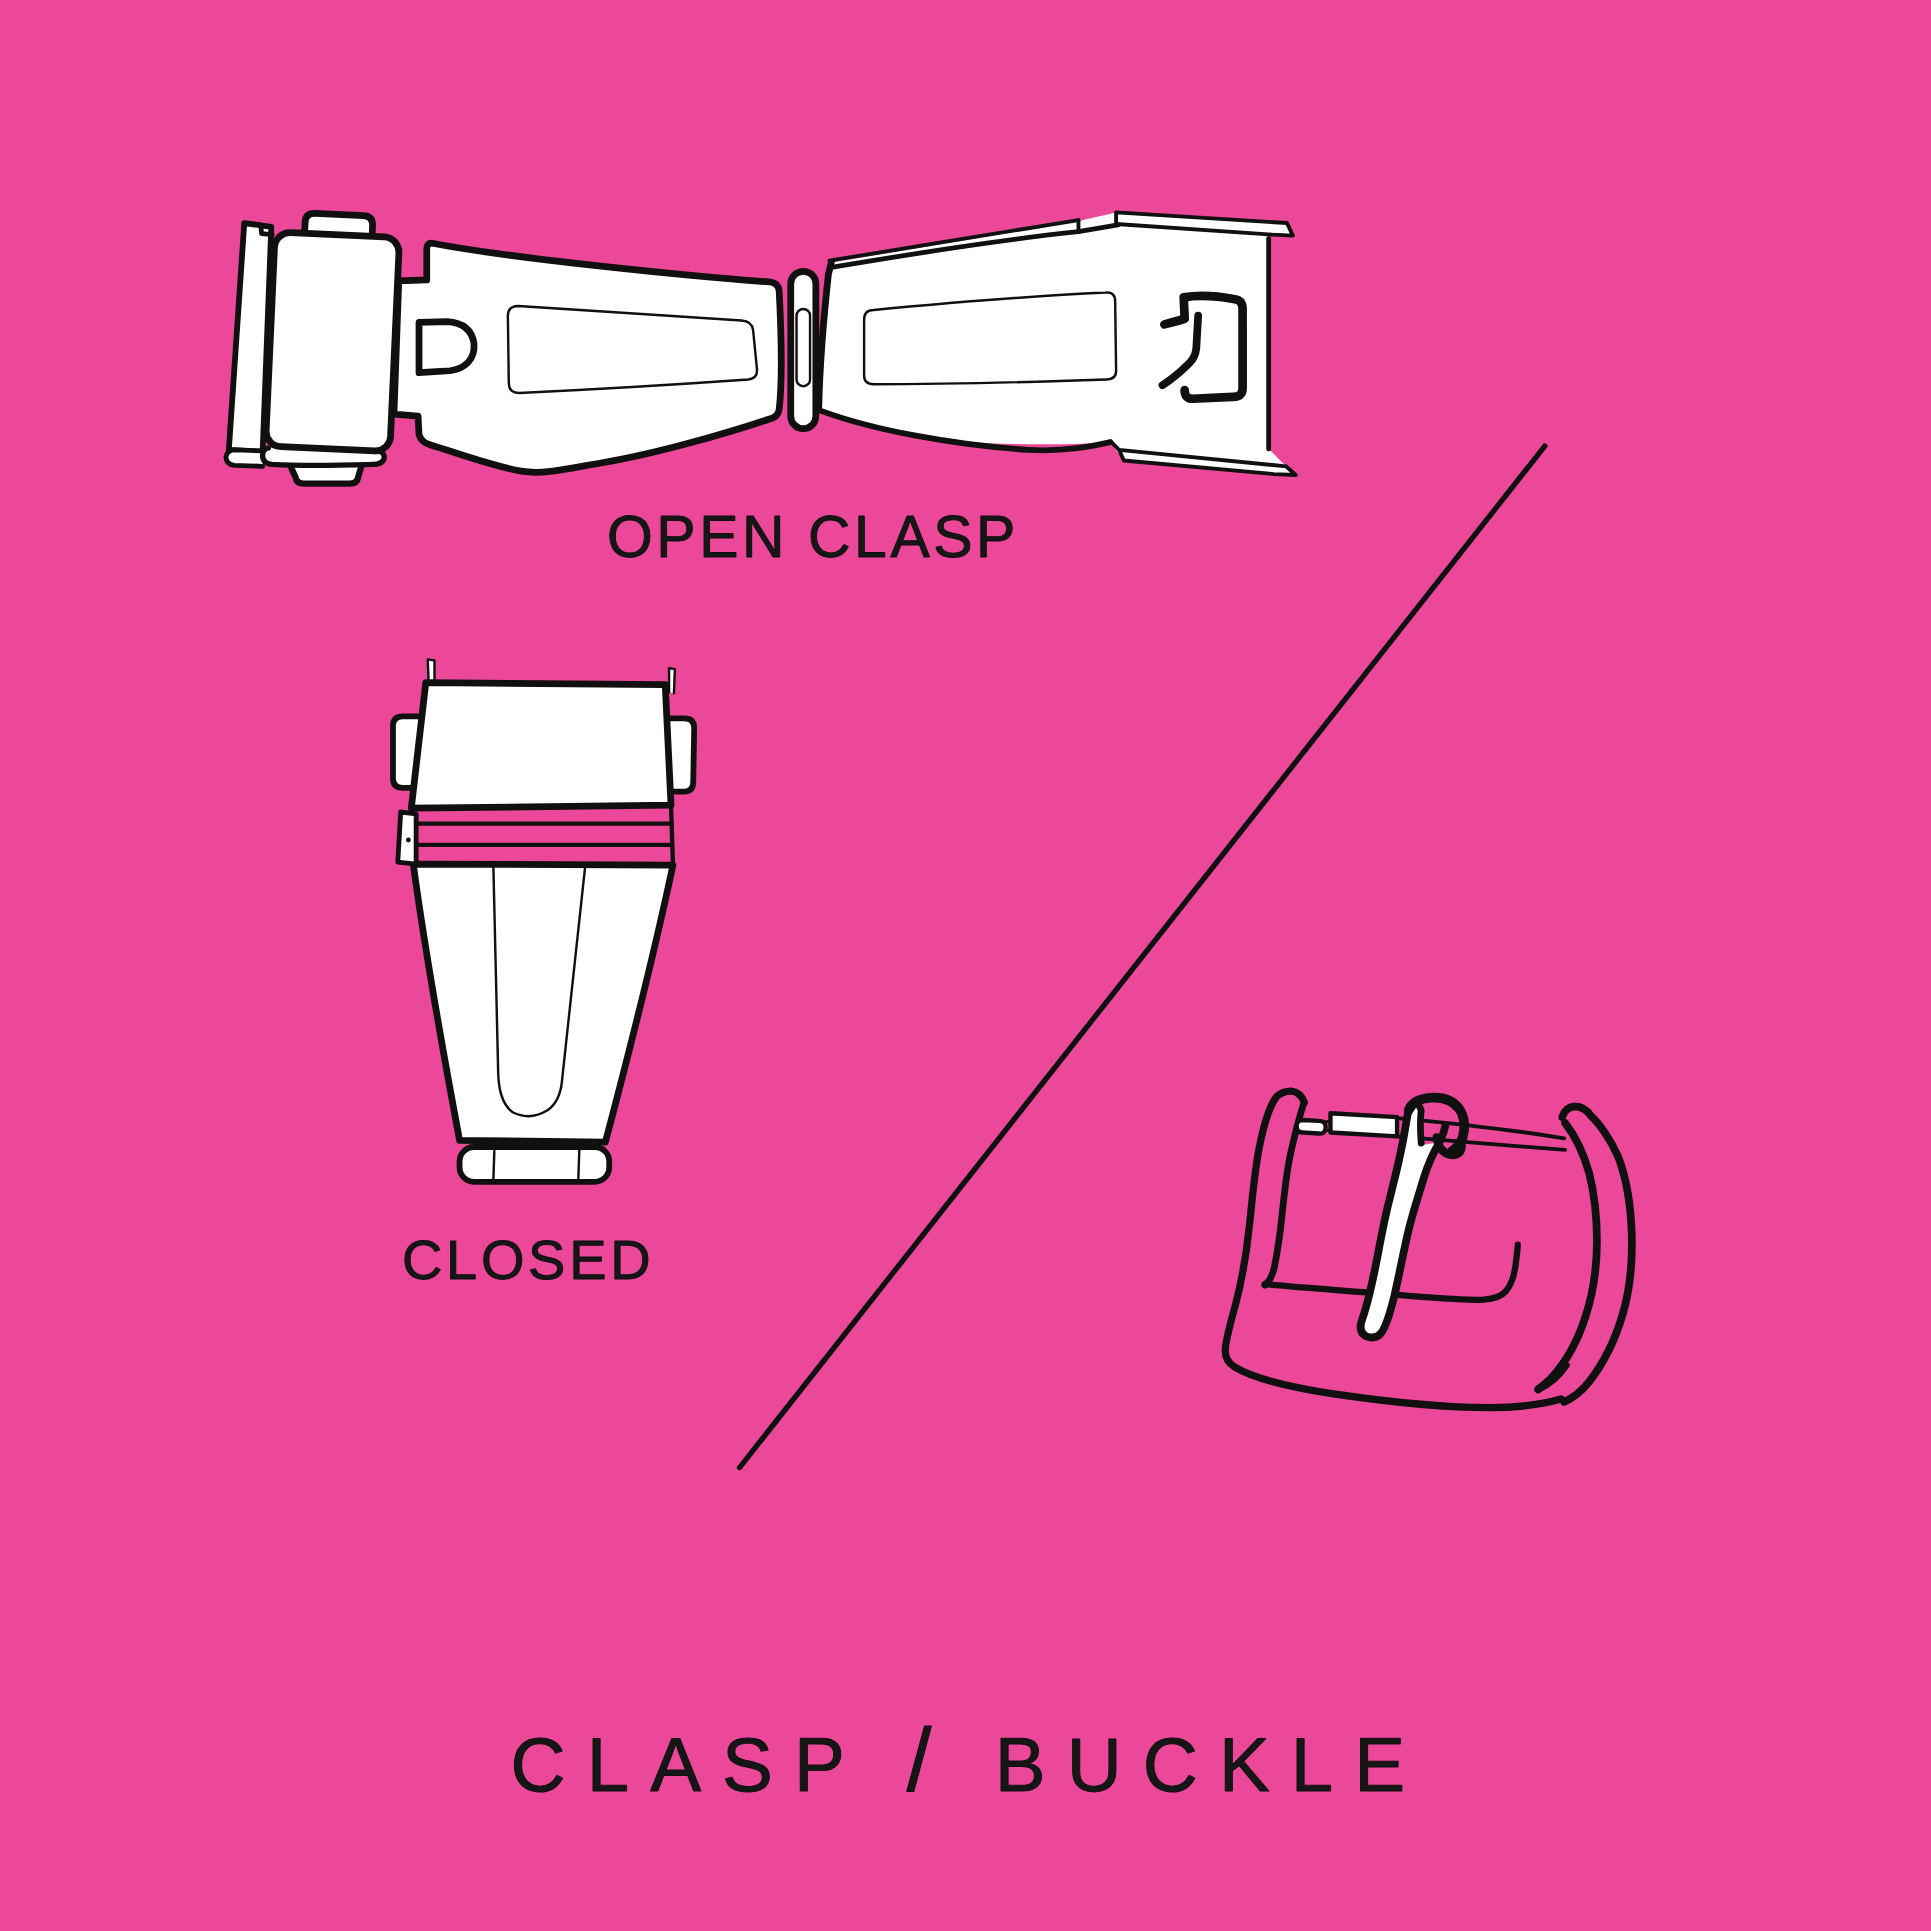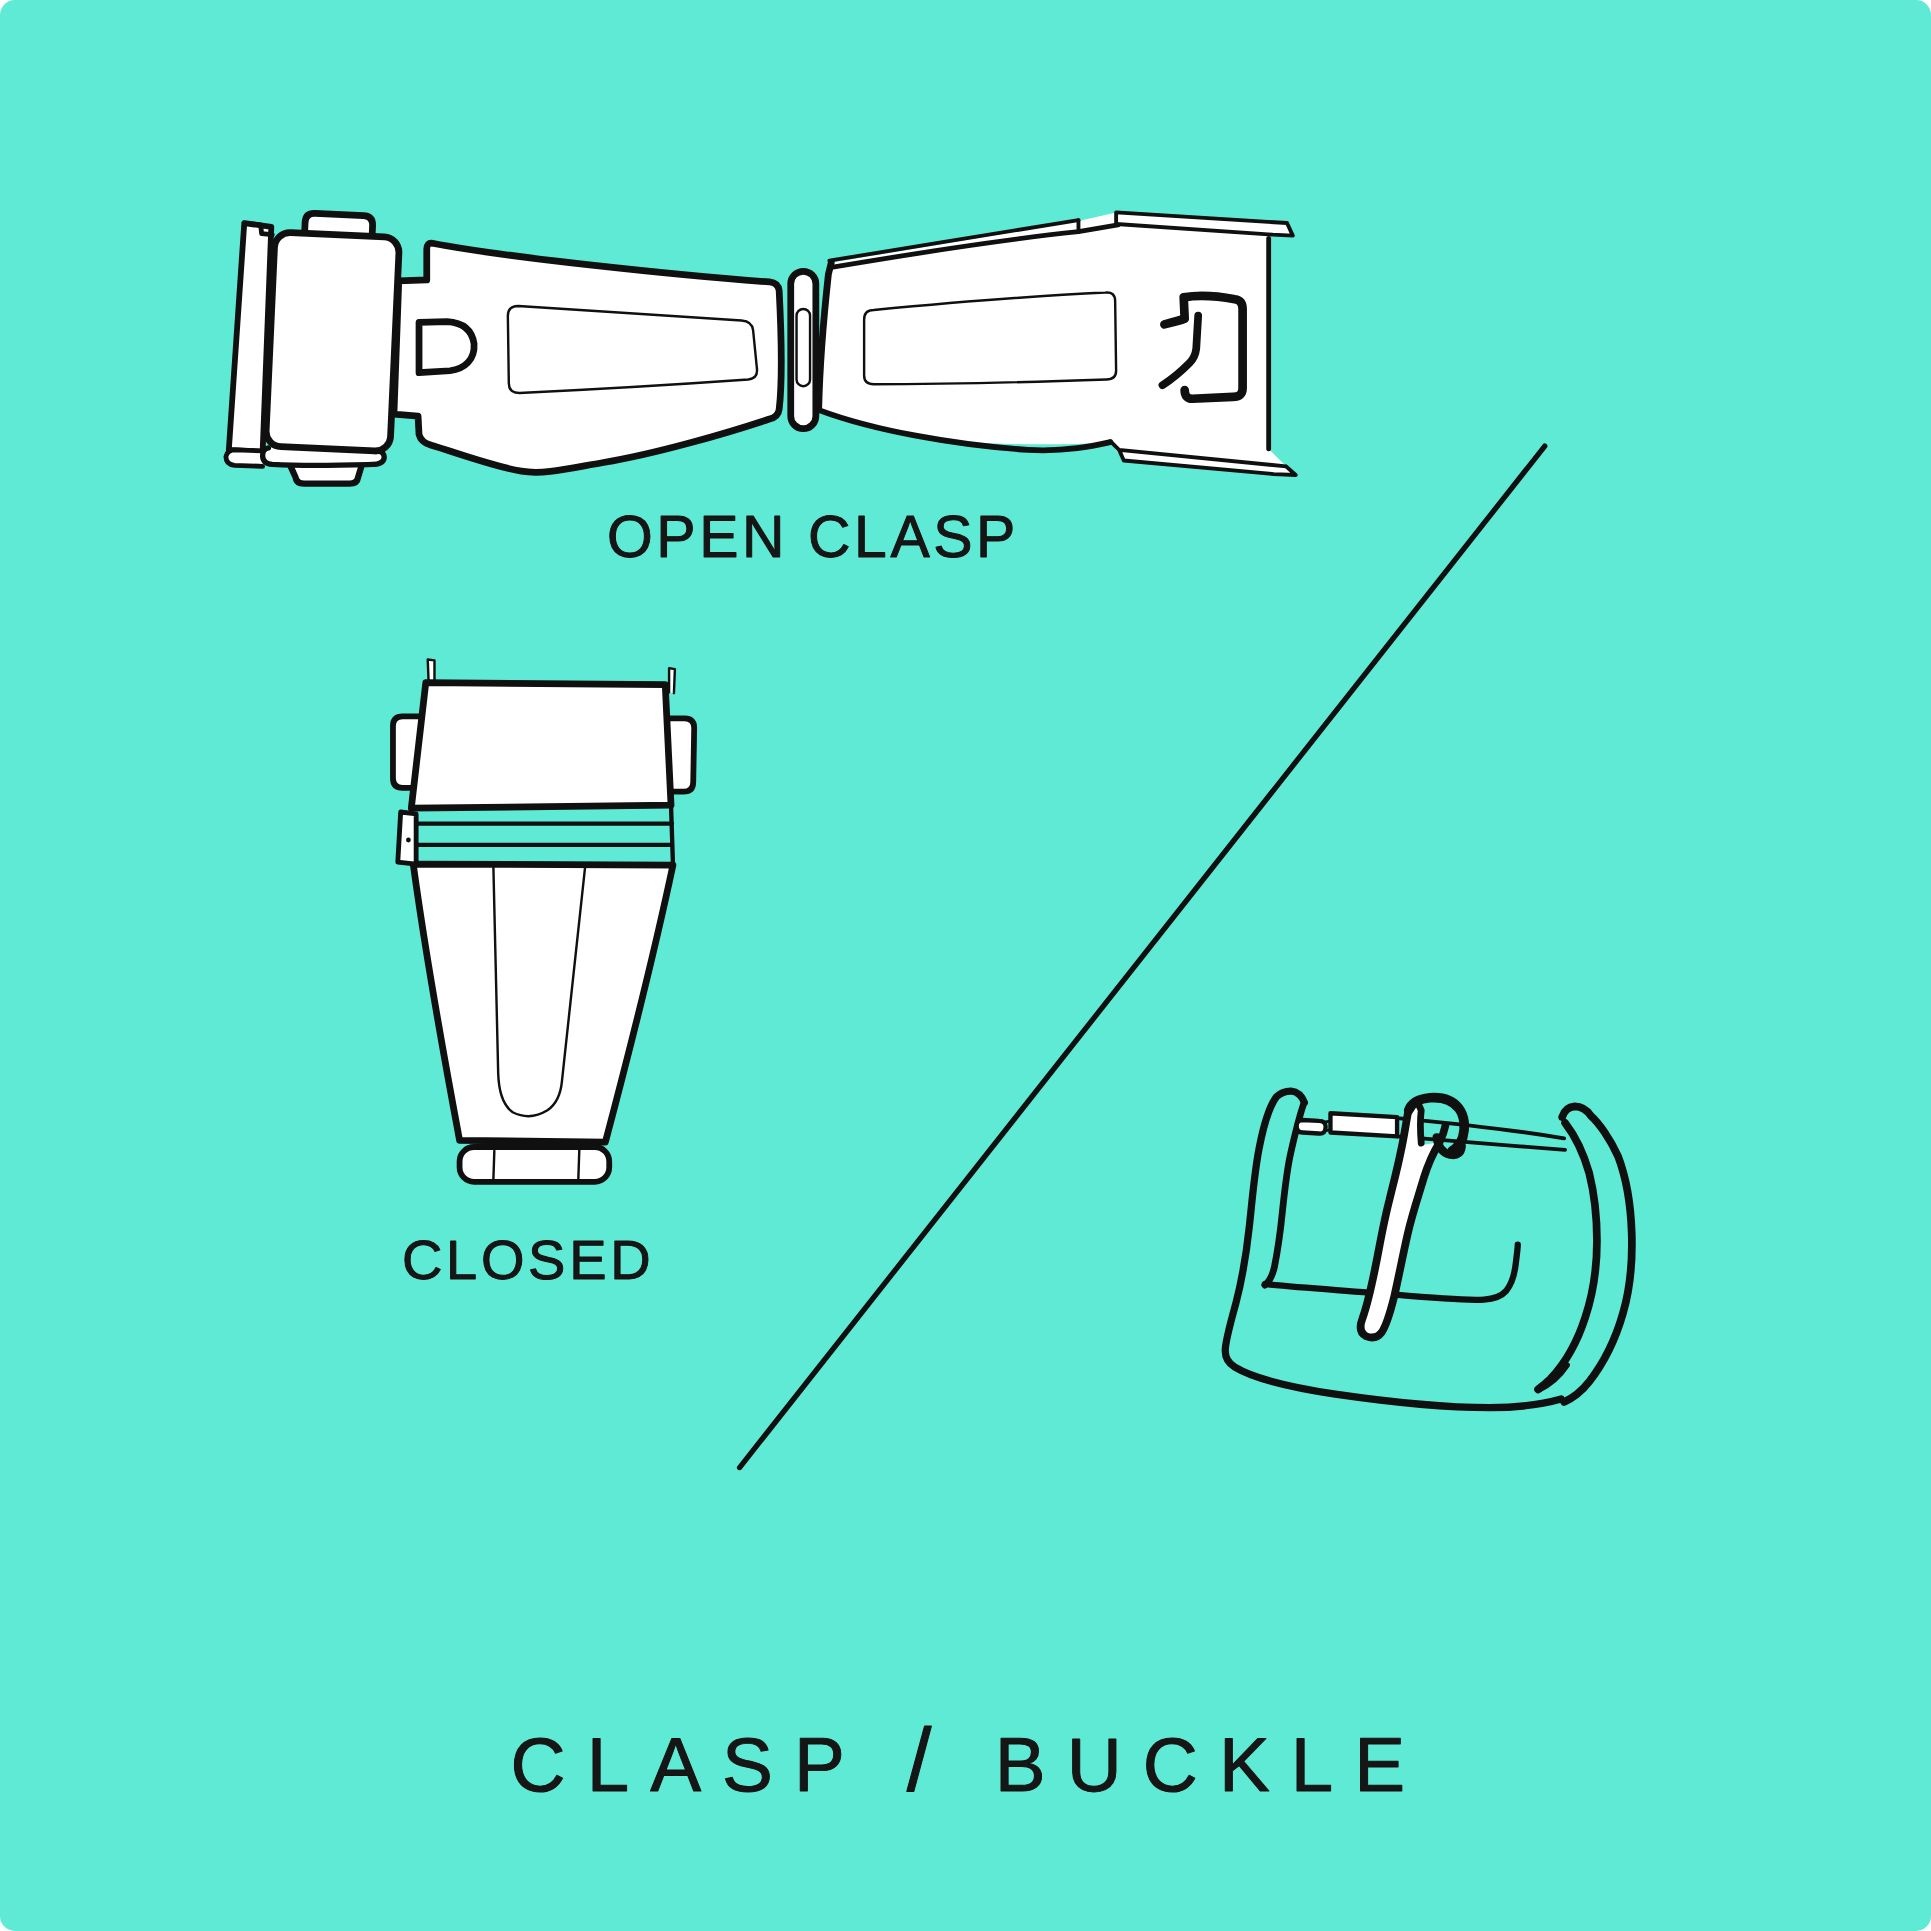--- a/index.html
+++ b/index.html
@@ -1,16 +1,16 @@
 <!DOCTYPE html>
 <html><head>
 <meta charset="utf-8">
 <style>
   html,body{margin:0;padding:0;background:#fff;}
-  #canvas{width:1931px;height:1931px;position:relative;background:#5eead4;overflow:hidden;border-radius:15px;}
+  #canvas{width:1931px;height:1931px;position:relative;background:#ec4899;overflow:hidden;}
   svg{position:absolute;top:0;left:0;}
   text{font-family:"Liberation Sans",sans-serif;fill:#161616;}
 </style>
 </head>
 <body>
 <div id="canvas">
 <svg width="1931" height="1931" viewBox="0 0 2000 2000" fill="none" stroke="#101010" stroke-linecap="round" stroke-linejoin="round">
 
 <g>
 

